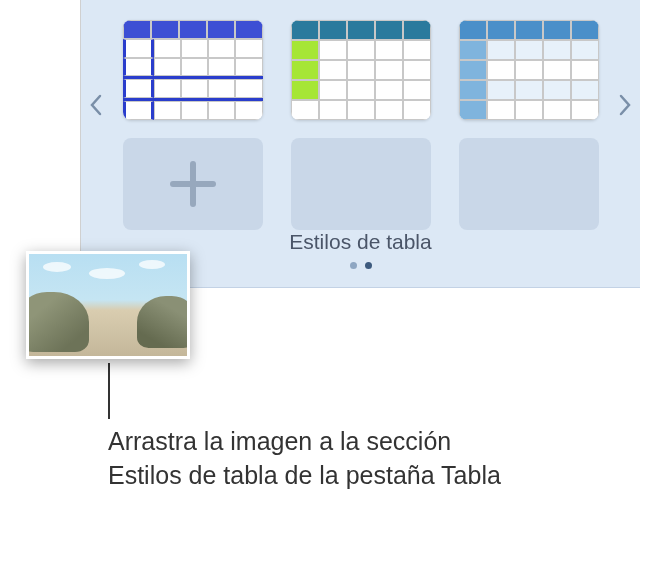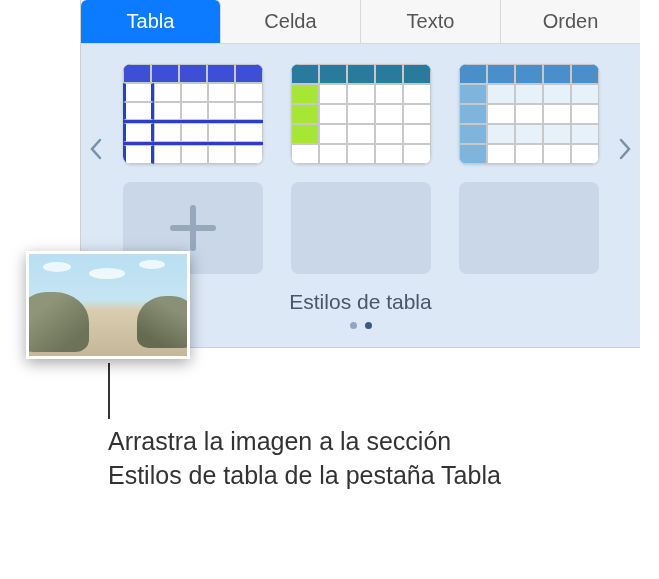--- a/index.html
+++ b/index.html
@@ -110,21 +110,20 @@
       transform: translateX(-50%);
     }
     .plus-icon::after {
       top: 50%; left: 0; height: 6px; width: 100%;
       transform: translateY(-50%);
     }
     .section-title {
       text-align: center;
       font-size: 21px;
       color: #4a5568;
-      margin-top: 16px;
       font-weight: 400;
     }
     .dots {
       display: flex;
       gap: 8px;
       justify-content: center;
       margin-top: 8px;
       padding-bottom: 6px;
     }
     .dot {
@@ -177,34 +176,20 @@
       line-height: 1.35;
       color: #333;
       font-weight: 400;
     }
   </style>
 </head>
 <body>
 
 <div class="panel">
 
-  <div class="tabbar">
-    <div class="tab active">
-      <span>Tabla</span>
-    </div>
-    <div class="tab">
-      <span>Celda</span>
-    </div>
-    <div class="tab">
-      <span>Texto</span>
-    </div>
-    <div class="tab">
-      <span>Orden</span>
-    </div>
-  </div>
 
   <div class="styles-area">
     <div class="arrow arrow-left">
       <svg width="14" height="22" viewBox="0 0 14 22">
         <path d="M11 2 L3 11 L11 20" stroke="#7a8fa8" stroke-width="2.5" fill="none" stroke-linecap="round"></path>
       </svg>
     </div>
     <div class="arrow arrow-right">
       <svg width="14" height="22" viewBox="0 0 14 22">
         <path d="M3 2 L11 11 L3 20" stroke="#7a8fa8" stroke-width="2.5" fill="none" stroke-linecap="round"></path>

